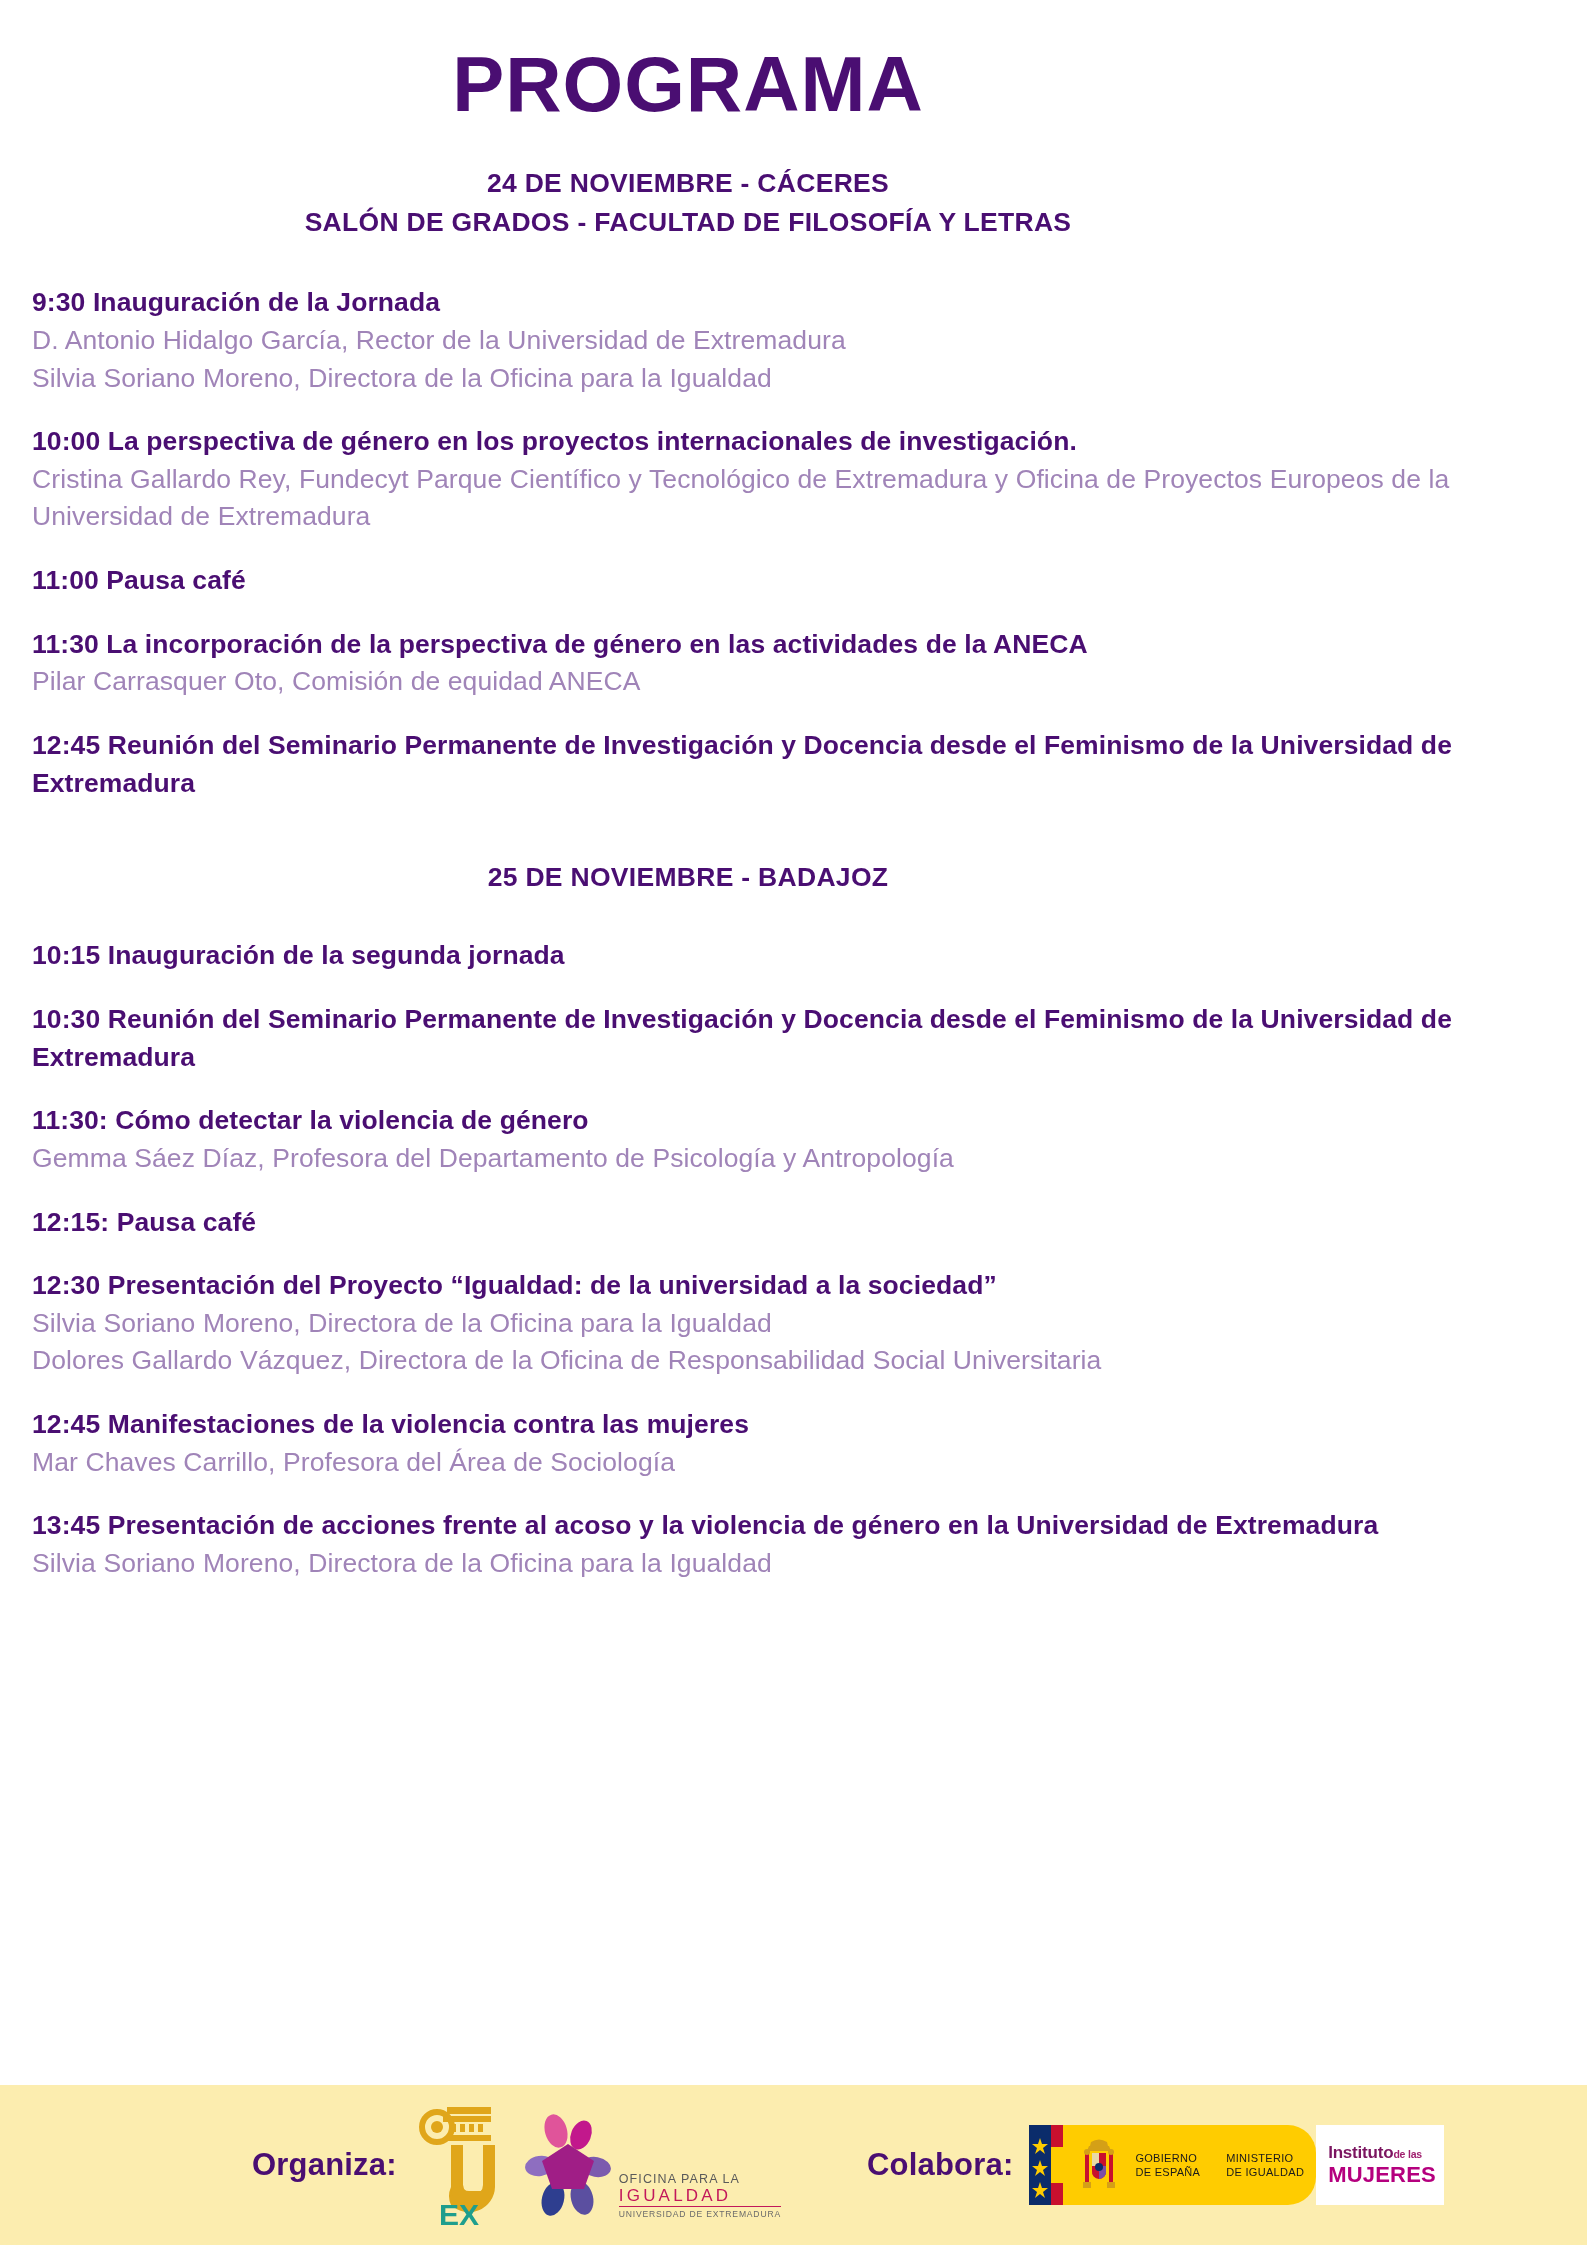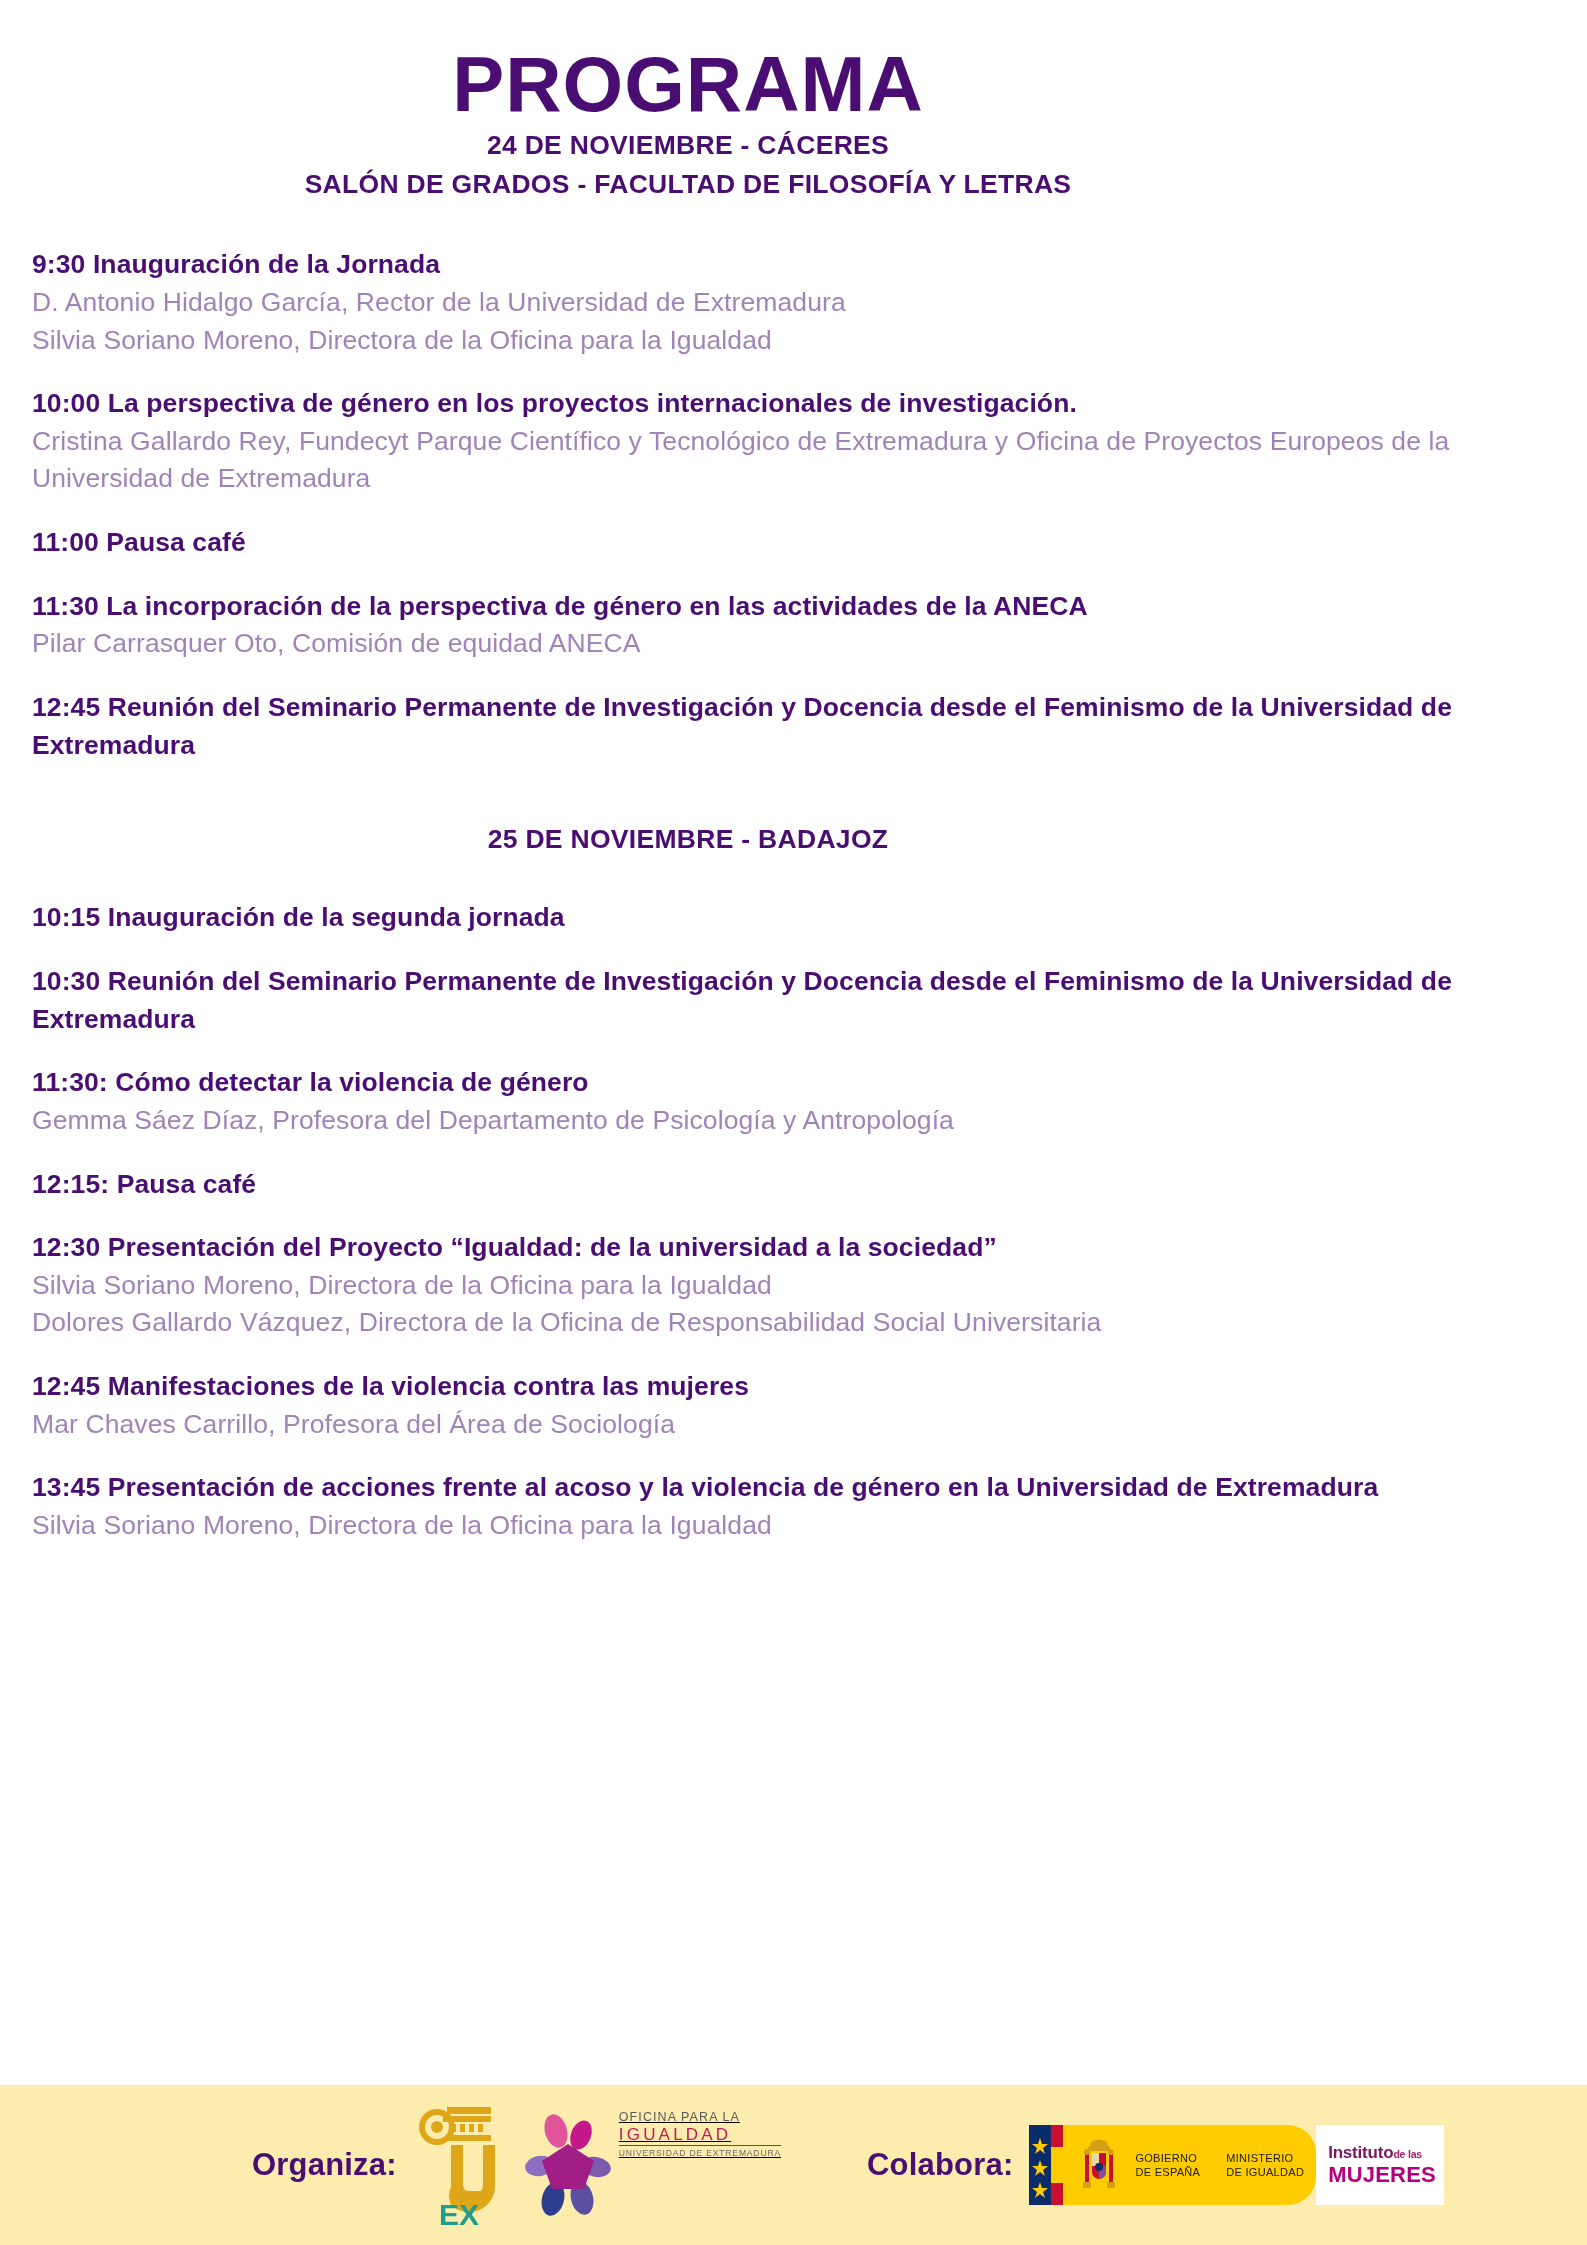--- a/index.html
+++ b/index.html
@@ -40,21 +40,21 @@
   .day-header {
     text-align: center;
     color: #4A0E72;
     font-weight: 700;
     font-size: 26.5px;
     line-height: 1.48;
     letter-spacing: 0.3px;
   }
   .day-header .dh-line { display: block; }
 
-  #day1-header { }
+  #day1-header { margin-top: 38px; }
 
   
   .content {
     padding: 0 32px 0 32px;
     box-sizing: border-box;
     width: 1587px;
   }
 
   .entry { margin-top: 26px; }
   .entry:first-child { margin-top: 0; }
@@ -107,23 +107,22 @@
     width: 96px;
     height: 128px;
     position: relative;
     flex: none;
   }
 
   
   .igualdad-logo {
     margin-left: 18px;
     display: flex;
-    align-items: flex-start;
+    align-items: flex-end;
     flex: none;
-    text-decoration: underline;
   }
   .igualdad-mark { width: 86px; height: 108px; flex: none; }
   .igualdad-text {
     margin-left: 8px;
     line-height: 1.0;
   }
   .ig-l1 {
     font-size: 12.5px;
     letter-spacing: 1.1px;
     color: #5A5A5A;

